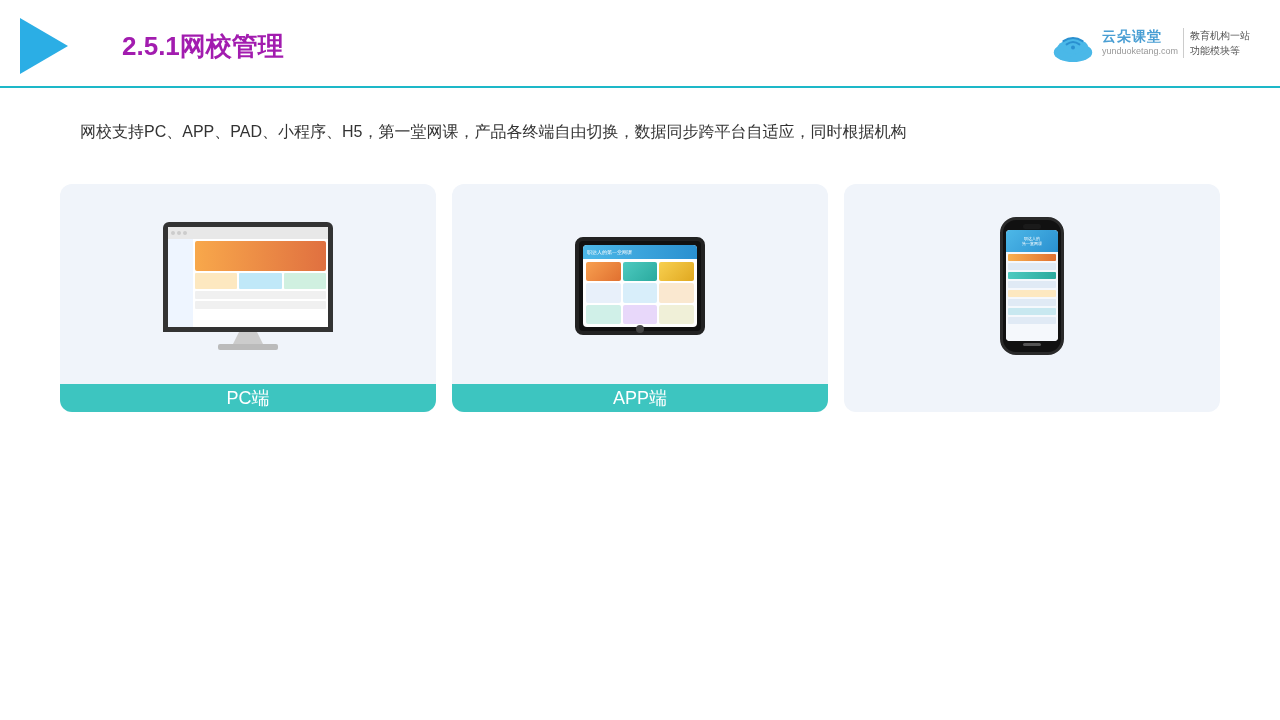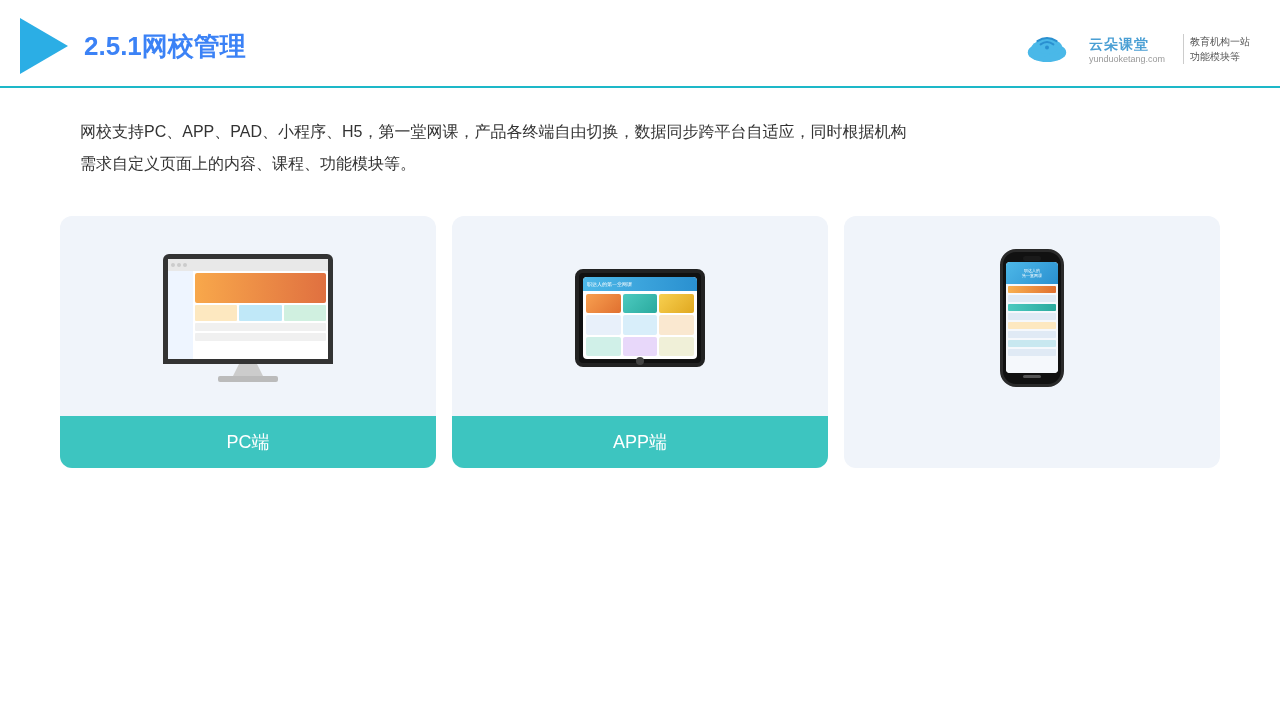--- a/index.html
+++ b/index.html
@@ -29,31 +29,32 @@
     .logo-triangle {
       width: 0;
       height: 0;
       border-top: 28px solid transparent;
       border-bottom: 28px solid transparent;
       border-left: 48px solid #2baee5;
     }
     .page-title {
       font-size: 26px;
       font-weight: bold;
-      color: #3b82f6;
+      color: #a21caf;
+      margin-left: 38px;
     }
     .header-right {
       display: flex;
       align-items: center;
       gap: 8px;
     }
     .brand-logo {
       display: flex;
-      align-items: flex-end;
-      gap: 18px;
+      align-items: flex-start;
+      gap: 5px;
     }
     .cloud-icon-svg {
       width: 48px;
       height: 36px;
     }
     .brand-text-block {
       display: flex;
       flex-direction: column;
       align-items: flex-start;
     }
@@ -108,21 +109,21 @@
       padding: 20px 10px 16px;
       min-height: 200px;
     }
 
     .card-label {
       width: 100%;
       background: #3dc5c0;
       color: white;
       text-align: center;
       font-size: 18px;
-      padding: 14px 0;
+      padding: 2px 0;
       font-weight: 500;
     }
 
     
     .pc-mockup {
       display: flex;
       flex-direction: column;
       align-items: center;
     }
     .pc-monitor {
@@ -379,21 +380,20 @@
       <span class="brand-name">云朵课堂</span>
       <span class="brand-domain">yunduoketang.com</span>
     </div>
     <div class="brand-slogan" style="white-space:pre-line;font-size:10px;color:#555;border-left:1px solid #ccc;padding-left:6px;line-height:1.5;">教育机构一站
 功能模块等</div>
   </div>
 </div>
 
 <div class="description">
   <span>网校支持PC、APP、PAD、小程序、H5，第一堂网课，产品各终端自由切换，数据同步跨平台自适应，同时根据机构</span><br>
-  <span>需求自定义页面上的内容、课程、功能模块等。</span>
 </div>
 
 <div class="cards-container">
 
   <div class="card">
     <div class="card-image-area">
       <div class="pc-mockup">
         <div class="pc-monitor">
           <div class="pc-screen-inner">
             <div class="pc-topbar">

